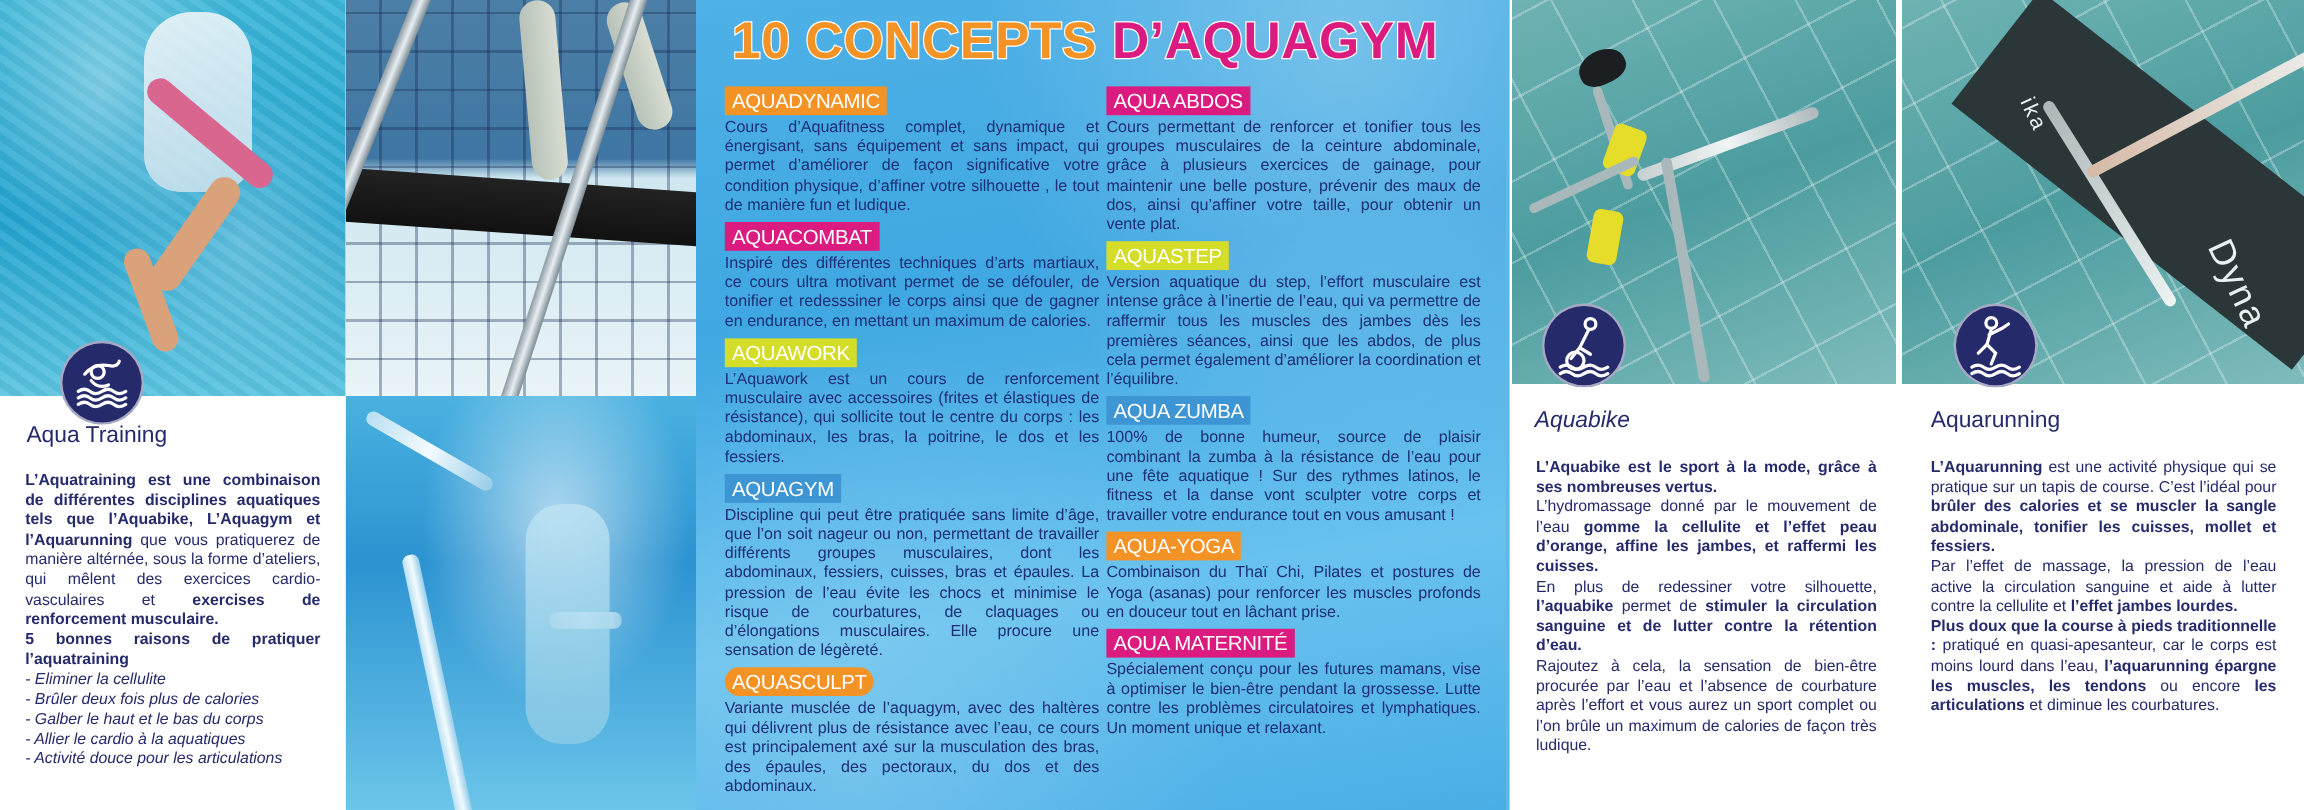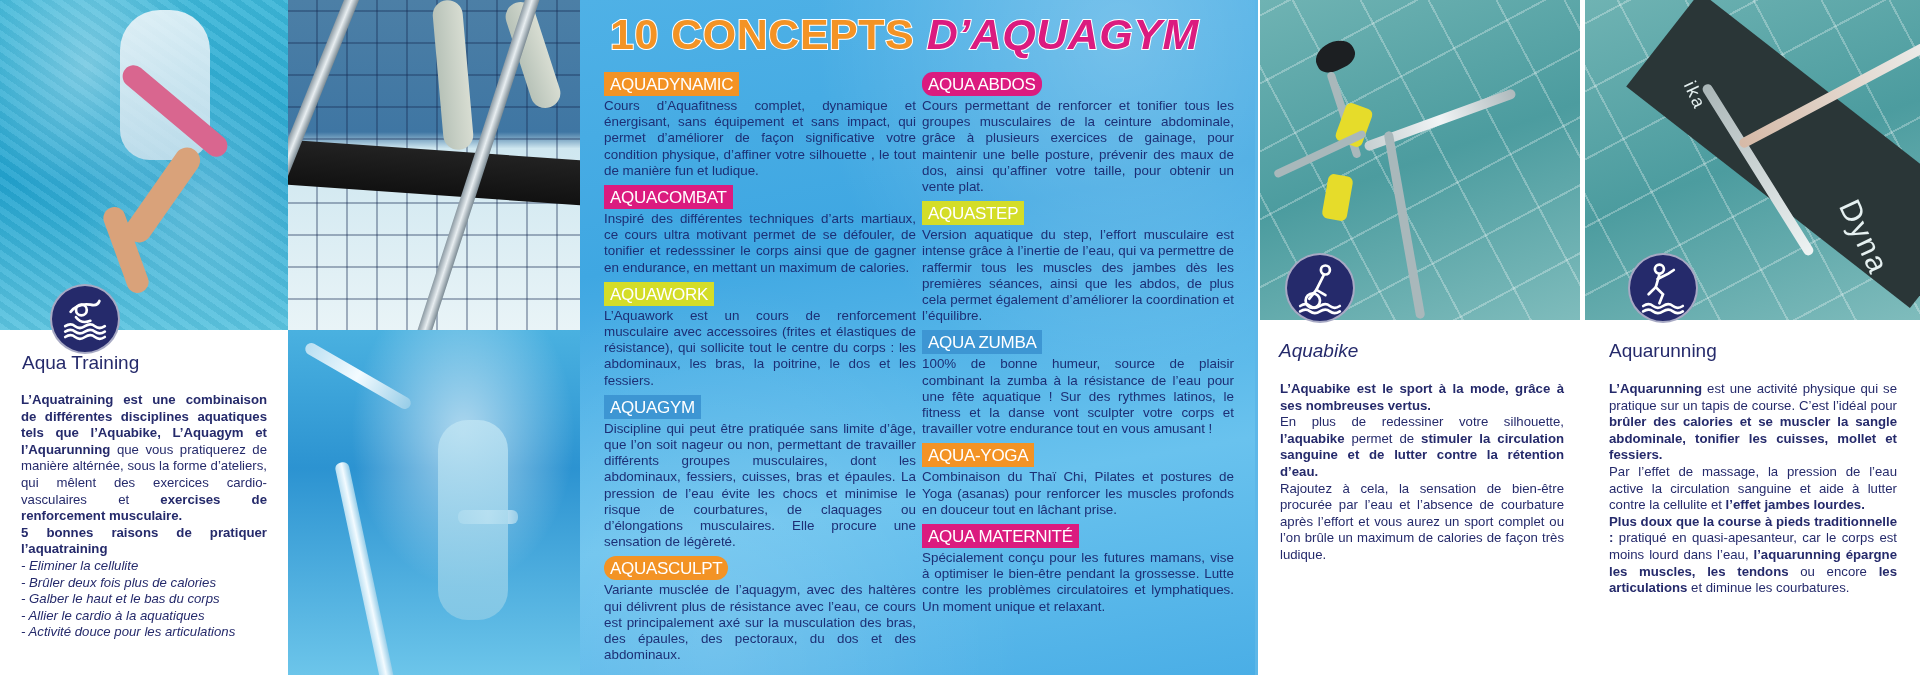--- a/index.html
+++ b/index.html
@@ -80,21 +80,21 @@
       radial-gradient(ellipse at 80% 5%, rgba(255,255,255,0.25), transparent 40%),
       radial-gradient(ellipse at 20% 95%, rgba(255,255,255,0.15), transparent 40%),
       linear-gradient(170deg, #4fb1e6 0%, #3fa7e2 35%, #69c2ee 70%, #4aaee6 100%);
   }
   .main-title {
     position: absolute; left: 30px; top: 10px; font-size: 43px; font-weight: bold;
     letter-spacing: 0.5px; white-space: nowrap;
     text-shadow: 0 0 0 #fff;
   }
   .main-title .t1 { color: #f39325; -webkit-text-stroke: 2px #fff; paint-order: stroke fill; }
-  .main-title .t2 { color: #db1b7f; -webkit-text-stroke: 2px #fff; paint-order: stroke fill; font-style: italic; }
+  .main-title .t2 { color: #db1b7f; -webkit-text-stroke: 2px #fff; paint-order: stroke fill; }
 
   .col { position: absolute; top: 72px; width: 312px; }
   .col.c1 { left: 24px; }
   .col.c2 { left: 342px; }
   .concept { margin-bottom: 6px; }
   .tag {
     display: inline-block; color: #fff; font-size: 17px; padding: 2px 6px 1px 6px;
     margin-bottom: 2px; letter-spacing: -0.3px; line-height: 21px;
   }
   .concept-text {
@@ -199,21 +199,21 @@
       <p class="concept-text">Discipline qui peut être pratiquée sans limite d’âge, que l’on soit nageur ou non, permettant de travailler différents groupes musculaires, dont les abdominaux, fessiers, cuisses, bras et épaules. La pression de l’eau évite les chocs et minimise le risque de courbatures, de claquages ou d’élongations musculaires. Elle procure une sensation de légèreté.</p>
     </div>
     <div class="concept">
       <span class="tag" style="background:#f39325;border-radius:12px;">AQUASCULPT</span>
       <p class="concept-text">Variante musclée de l’aquagym, avec des haltères qui délivrent plus de résistance avec l’eau, ce cours est principalement axé sur la musculation des bras, des épaules, des pectoraux, du dos et des abdominaux.</p>
     </div>
   </div>
 
   <div class="col c2">
     <div class="concept">
-      <span class="tag" style="background:#db1b7f;border-radius:11px;">AQUA ABDOS</span>
+      <span class="tag" style="background:#db1b7f;">AQUA ABDOS</span>
       <p class="concept-text">Cours permettant de renforcer et tonifier tous les groupes musculaires de la ceinture abdominale, grâce à plusieurs exercices de gainage, pour maintenir une belle posture, prévenir des maux de dos, ainsi qu’affiner votre taille, pour obtenir un vente plat.</p>
     </div>
     <div class="concept">
       <span class="tag" style="background:#d4dd28;">AQUASTEP</span>
       <p class="concept-text">Version aquatique du step, l’effort musculaire est intense grâce à l’inertie de l’eau, qui va permettre de raffermir tous les muscles des jambes dès les premières séances, ainsi que les abdos, de plus cela permet également d’améliorer la coordination et l’équilibre.</p>
     </div>
     <div class="concept">
       <span class="tag" style="background:#3d96d3;">AQUA ZUMBA</span>
       <p class="concept-text">100% de bonne humeur, source de plaisir combinant la zumba à la résistance de l’eau pour une fête aquatique ! Sur des rythmes latinos, le fitness et la danse vont sculpter votre corps et travailler votre endurance tout en vous amusant !</p>
     </div>
@@ -244,20 +244,21 @@
       <path d="M34 16 l-8 16 l10 6"></path>
       <path d="M26 32 l-8 10"></path>
       <circle cx="22" cy="44" r="8"></circle>
       <path d="M8 50 q6 -4 11 0 t11 0 t11 0 t11 0"></path>
       <path d="M8 56 q6 -4 11 0 t11 0 t11 0 t11 0"></path>
     </svg>
   </div>
   <div class="panel-title" style="left:24px;top:340px;font-style:italic;">Aquabike</div>
   <div class="body-text" style="left:25px;top:381px;width:284px;">
     <b class="line">L’Aquabike est le sport à la mode, grâce à ses nombreuses vertus.</b>
+    <span class="line"><span>L’hydromassage donné par le mouvement de l’eau </span><b>gomme la cellulite et l’effet peau d’orange, affine les jambes, et raffermi les cuisses.</b></span>
     <span class="line"><span>En plus de redessiner votre silhouette, </span><b>l’aquabike</b><span> permet de </span><b>stimuler la circulation sanguine et de lutter contre la rétention d’eau.</b></span>
     <span class="line">Rajoutez à cela, la sensation de bien-être procurée par l’eau et l’absence de courbature après l’effort et vous aurez un sport complet ou l’on brûle un maximum de calories de façon très ludique.</span>
   </div>
 </section>
 
 <section id="aquarunning" class="panel">
   <div class="photo pool-floor" style="top:0;height:320px;left:0;right:0;">
     <div class="tread-belt" style="left:40px;top:90px;width:360px;height:120px;"></div>
     <div style="position:absolute;left:120px;top:80px;width:200px;height:10px;background:linear-gradient(90deg,#aab6b7,#eef3f3);transform:rotate(58deg);transform-origin:left;border-radius:5px;"></div>
     <div style="position:absolute;left:155px;top:140px;width:240px;height:10px;background:linear-gradient(90deg,#d6b9a6,#eef3f3);transform:rotate(-28deg);transform-origin:left;border-radius:5px;"></div>

